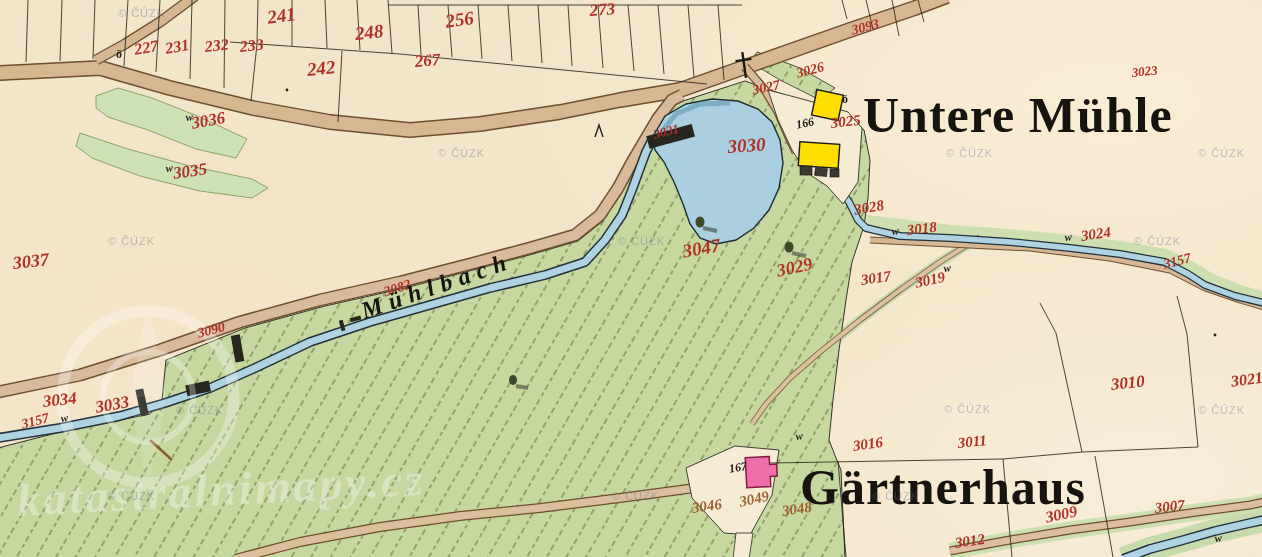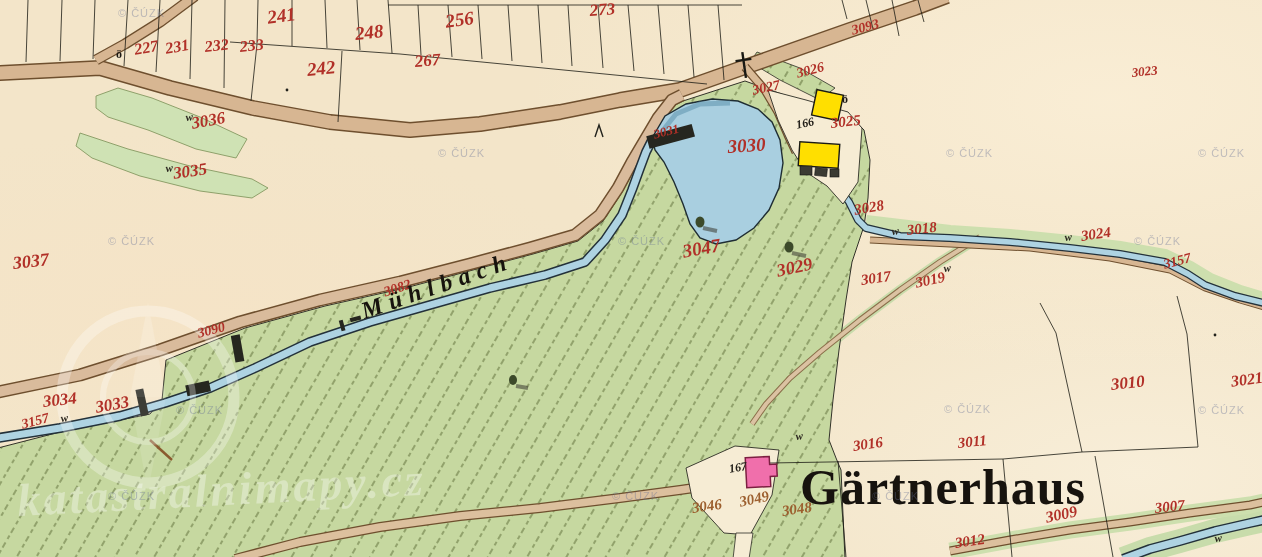--- a/index.html
+++ b/index.html
@@ -199,20 +199,21 @@
       <span class="lbl brown" style="left: 738px; top: 495px; font-size: 15px; transform: rotate(-12deg);">3049</span>
       <span class="lbl brown" style="left: 781px; top: 504px; font-size: 15px; transform: rotate(-8deg);">3048</span>
       <span class="lbl " style="left: 1044px; top: 510px; font-size: 16px; transform: rotate(-12deg);">3009</span>
       <span class="lbl " style="left: 1154px; top: 501px; font-size: 15px; transform: rotate(-6deg);">3007</span>
       <span class="lbl " style="left: 954px; top: 536px; font-size: 15px; transform: rotate(-8deg);">3012</span>
       <span class="lbl sym" style="left: 116px; top: 48px; transform: rotate(0deg);">ö</span>
       <span class="lbl sym" style="left: 842px; top: 93px; transform: rotate(0deg);">ö</span>
       <span class="lbl wsym" style="left: 185px; top: 112px; transform: rotate(-6deg);">w</span>
       <span class="lbl wsym" style="left: 165px; top: 163px; transform: rotate(-6deg);">w</span>
       <span class="lbl wsym" style="left: 1214px; top: 533px; transform: rotate(-6deg);">w</span>
+      <span class="lbl place" style="left: 863px; top: 90px; transform: rotate(0deg);">Untere Mühle</span>
       <span class="lbl place" style="left: 800px; top: 462px; transform: rotate(0deg);">Gärtnerhaus</span>
       <span class="lbl stream-name" style="left: 358px; top: 300px; transform: rotate(-19deg);">Mühlbach</span>
       <span class="lbl wm" style="left: 118px; top: 8px;">© ČÚZK</span>
       <span class="lbl wm" style="left: 438px; top: 148px;">© ČÚZK</span>
       <span class="lbl wm" style="left: 946px; top: 148px;">© ČÚZK</span>
       <span class="lbl wm" style="left: 1198px; top: 148px;">© ČÚZK</span>
       <span class="lbl wm" style="left: 108px; top: 236px;">© ČÚZK</span>
       <span class="lbl wm" style="left: 618px; top: 236px;">© ČÚZK</span>
       <span class="lbl wm" style="left: 1134px; top: 236px;">© ČÚZK</span>
       <span class="lbl wm" style="left: 176px; top: 405px;">© ČÚZK</span>

